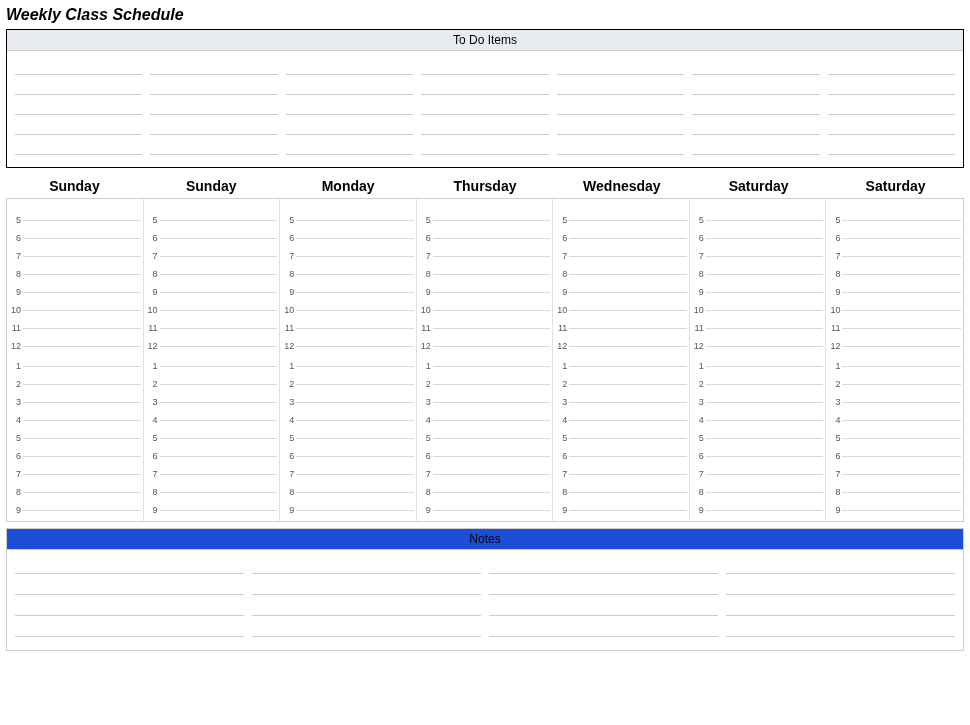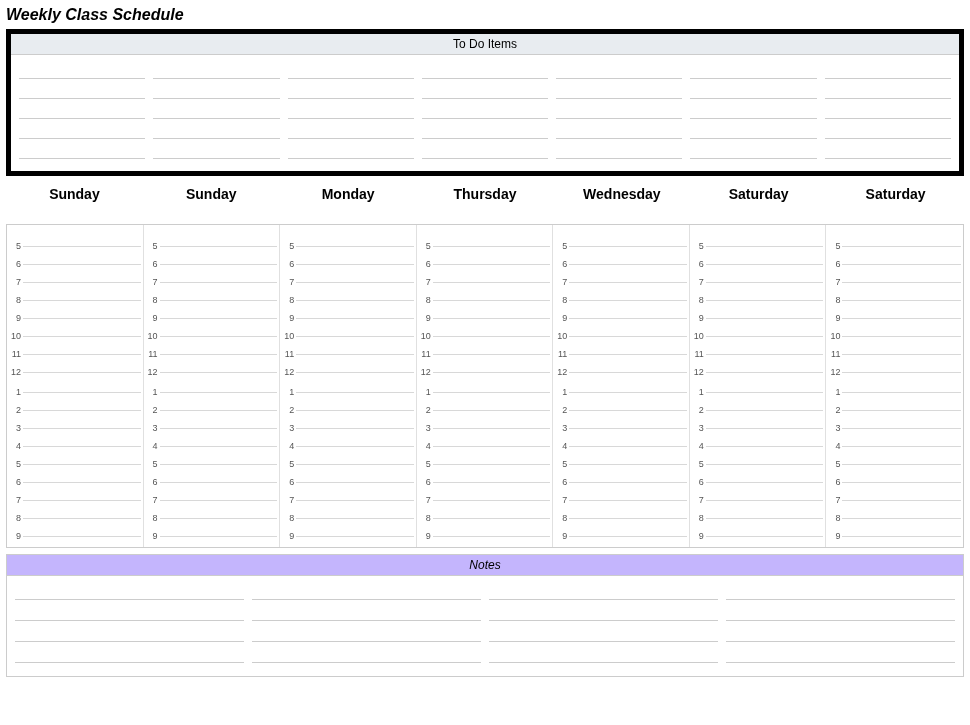--- a/index.html
+++ b/index.html
@@ -10,21 +10,21 @@
       min-height: 725px;
       padding: 6px;
     }
     .page-title {
       font-weight: bold;
       font-style: italic;
       font-size: 16px;
       margin-bottom: 5px;
     }
     .todo-section {
-      border: 5px solid #000000;
+      border: 1px solid #000000;
       margin-bottom: 6px;
     }
     .todo-header {
       text-align: center;
       font-size: 12px;
       font-weight: normal;
       background: #e8ecf0;
       padding: 3px 0;
       border-bottom: 1px solid #ccc;
     }
@@ -41,21 +41,21 @@
     }
     .todo-line {
       border-bottom: 1px solid #ccc;
       height: 16px;
       margin-bottom: 4px;
       display: block;
     }
     .days-header {
       display: grid;
       grid-template-columns: repeat(7, 1fr);
-      margin-bottom: 18px;
+      margin-bottom: 0;
     }
     .day-name {
       text-align: center;
       font-weight: bold;
       font-size: 14px;
       padding: 4px 0;
     }
     .schedule-section {
       border: 1px solid #ccc;
       margin-bottom: 6px;
@@ -93,24 +93,23 @@
     }
     .spacer-row {
       height: 10px;
     }
     .notes-section {
       border: 1px solid #ccc;
     }
     .notes-header {
       text-align: center;
       font-size: 12px;
-      background: #c4b5fd;
+      background: #1d4ed8;
       padding: 3px 0;
       border-bottom: 1px solid #ccc;
-      font-style: italic;
     }
     .notes-grid {
       display: grid;
       grid-template-columns: repeat(4, 1fr);
       gap: 0;
       padding: 6px 4px;
     }
     .notes-col {
       padding: 2px 4px;
     }

